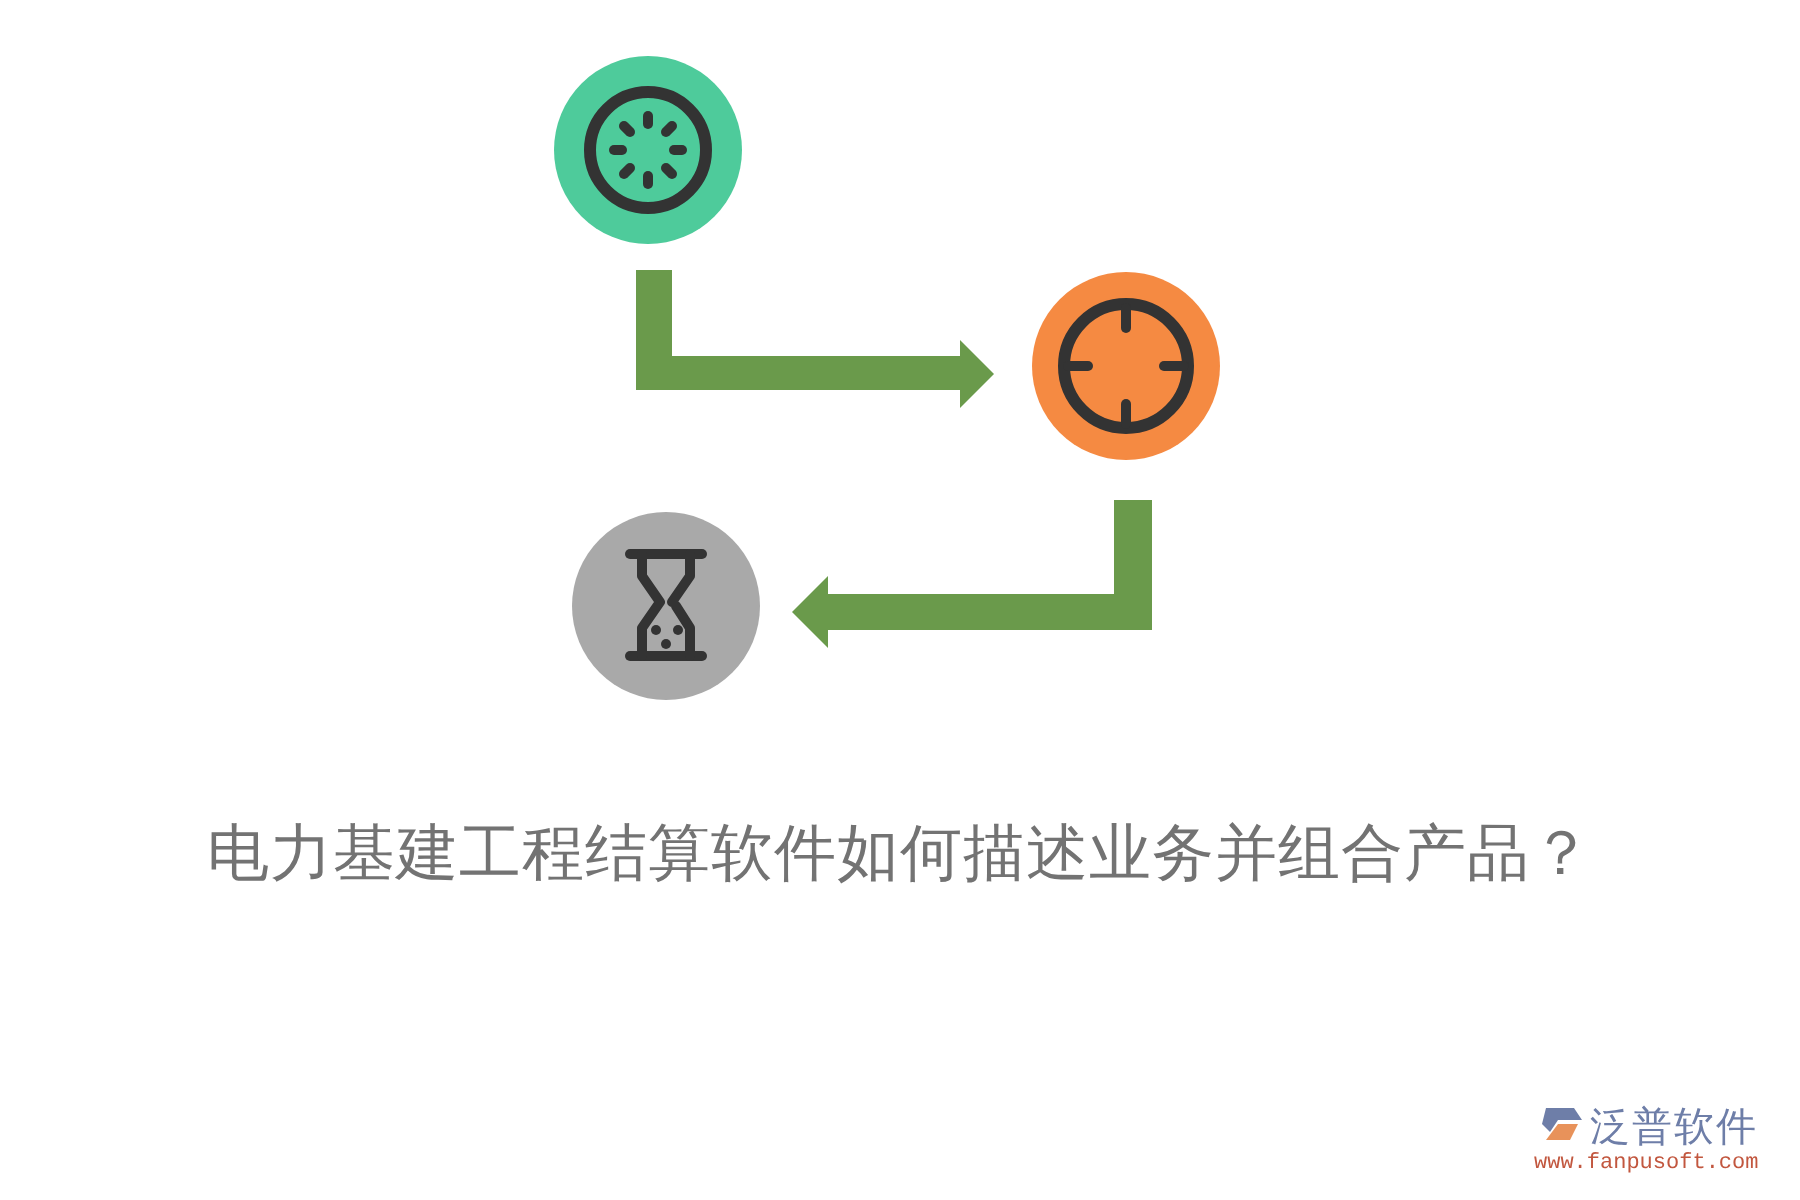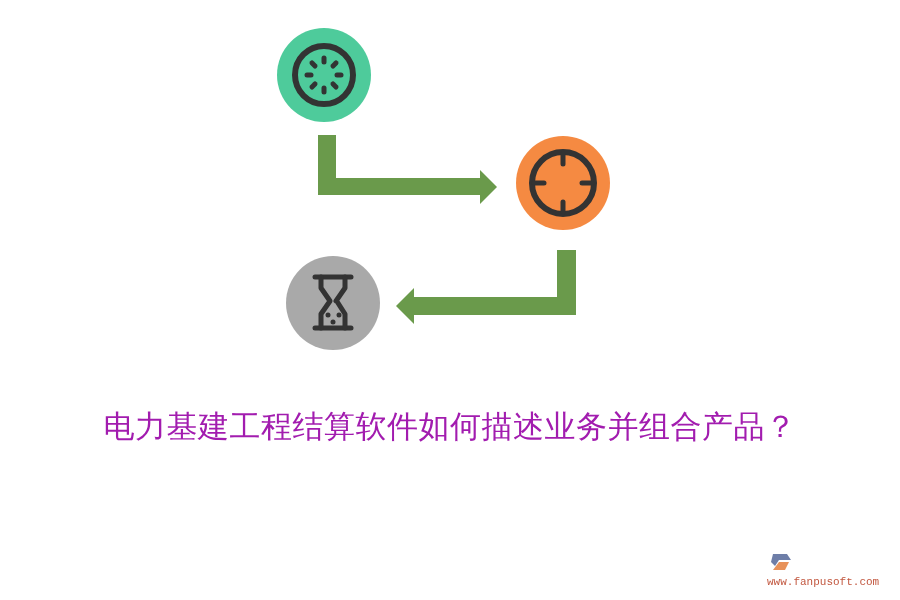--- a/index.html
+++ b/index.html
@@ -2,21 +2,21 @@
 <html><head>
 <meta charset="utf-8">
 <style>
   html, body { margin:0; padding:0; background:#ffffff; }
   body { width:900px; height:600px; position:relative; overflow:hidden; font-family:"DejaVu Sans", sans-serif; }
   .node { position:absolute; border-radius:50%; }
   .node svg { position:absolute; left:0; top:0; }
   #arrows { position:absolute; left:0; top:0; }
   .title { position:absolute; left:80px; top:406px; width:740px; text-align:center;
            font-family:Liberation Sans, sans-serif; font-size:31px; letter-spacing:0.5px;
-           color:#a21caf; white-space:nowrap; }
+           color:#737373; white-space:nowrap; }
   .logo { position:absolute; left:765px; top:550px; width:130px; height:44px; }
   .logo-name { position:absolute; left:30px; top:0; font-size:20px; color:#6e7ea8; font-family:"DejaVu Sans", sans-serif; letter-spacing:1px; }
   .logo-url { position:absolute; left:2px; top:26px; font-size:11px; color:#c2573f; font-family:Liberation Mono, monospace; }
   .logo svg { position:absolute; left:2px; top:2px; }
 </style>
 </head>
 <body>
 
 <svg id="arrows" width="900" height="600" viewBox="0 0 900 600">
   <path d="M318,135 L336,135 L336,178 L480,178 L480,170 L497,187 L480,204 L480,195 L318,195 Z" fill="#6a9a4b"></path>
@@ -67,14 +67,15 @@
   </svg>
 </div>
 
 <div class="title">电力基建工程结算软件如何描述业务并组合产品？</div>
 
 <div class="logo">
   <svg width="26" height="24" viewBox="0 0 26 24">
     <path d="M6,2 L20,2 L24,8 L12,8 L8,14 L4,10 Z" fill="#6e7ea8"></path>
     <path d="M12,10 L22,10 L18,18 L6,18 Z" fill="#e8925a"></path>
   </svg>
+  <span class="logo-name">泛普软件</span>
   <span class="logo-url">www.fanpusoft.com</span>
 </div>
 
 </body></html>

